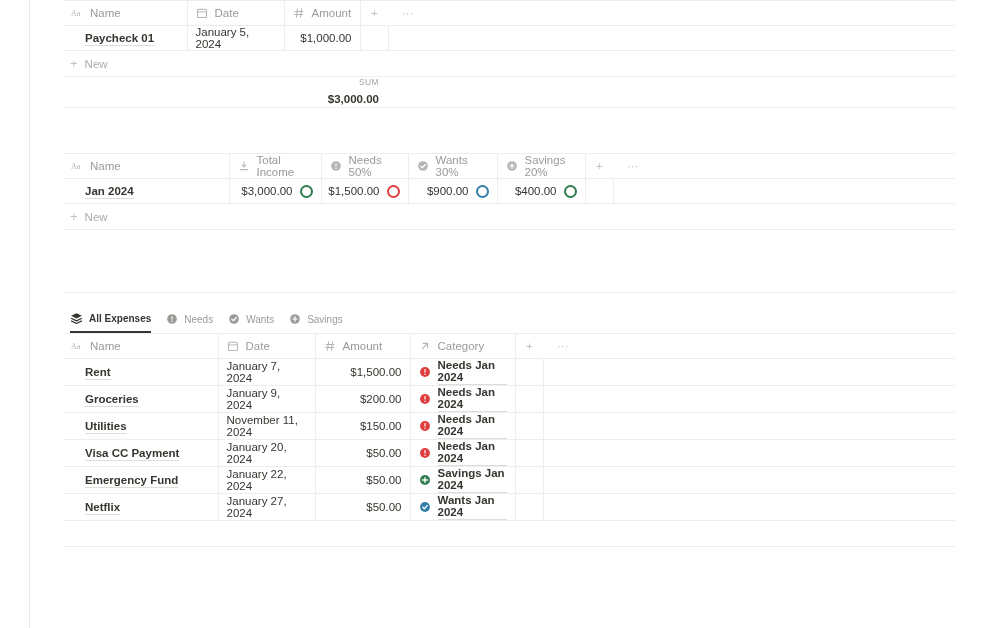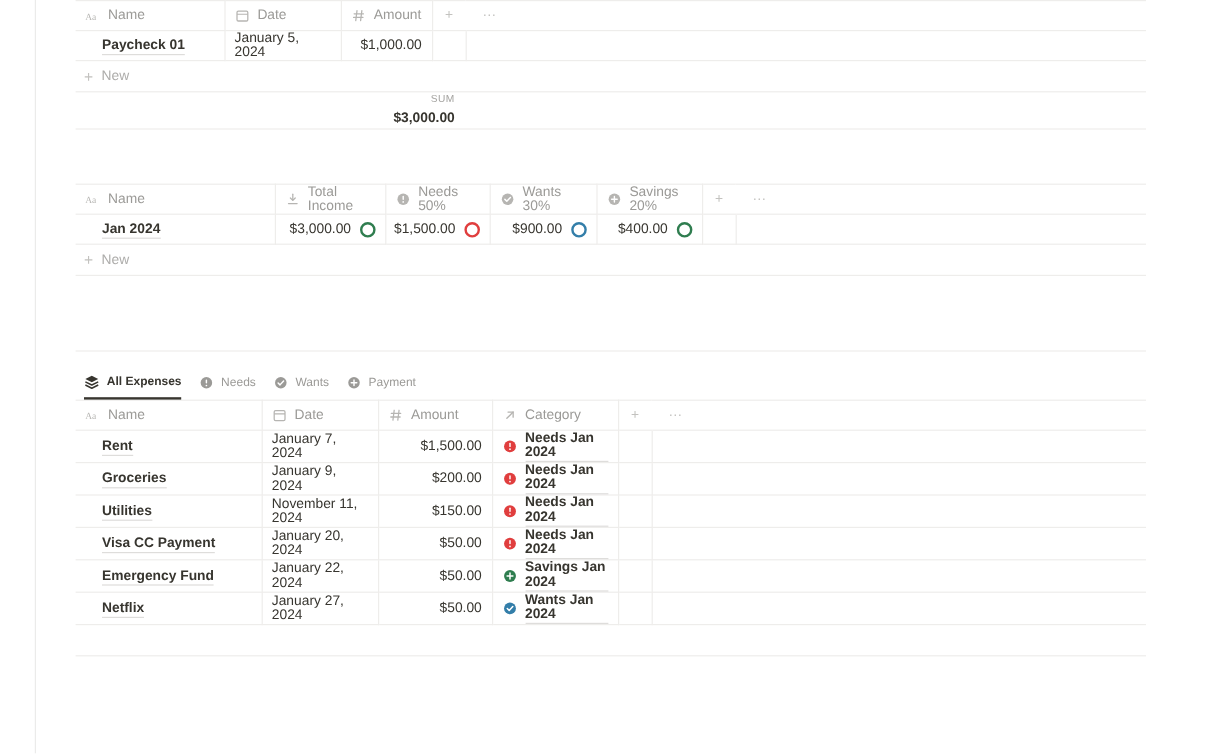--- a/index.html
+++ b/index.html
@@ -337,21 +337,21 @@
         </span>
         <span>Wants</span>
       </div>
       <div class="tab">
         <span class="ti">
           <svg width="12" height="12" viewBox="0 0 16 16">
               <circle cx="8" cy="8" r="6.4" fill="#9b9a97"></circle>
               <path d="M8 4.9v6.2M4.9 8h6.2" stroke="#fff" stroke-width="1.6" stroke-linecap="round"></path>
             </svg>
         </span>
-        <span>Payment</span>
+        <span>Savings</span>
       </div>
     </div>
 
     <table class="tbl">
       <colgroup>
           <col style="width:155px">
           <col style="width:97px">
           <col style="width:95px">
           <col style="width:105px">
           <col style="width:28px">

